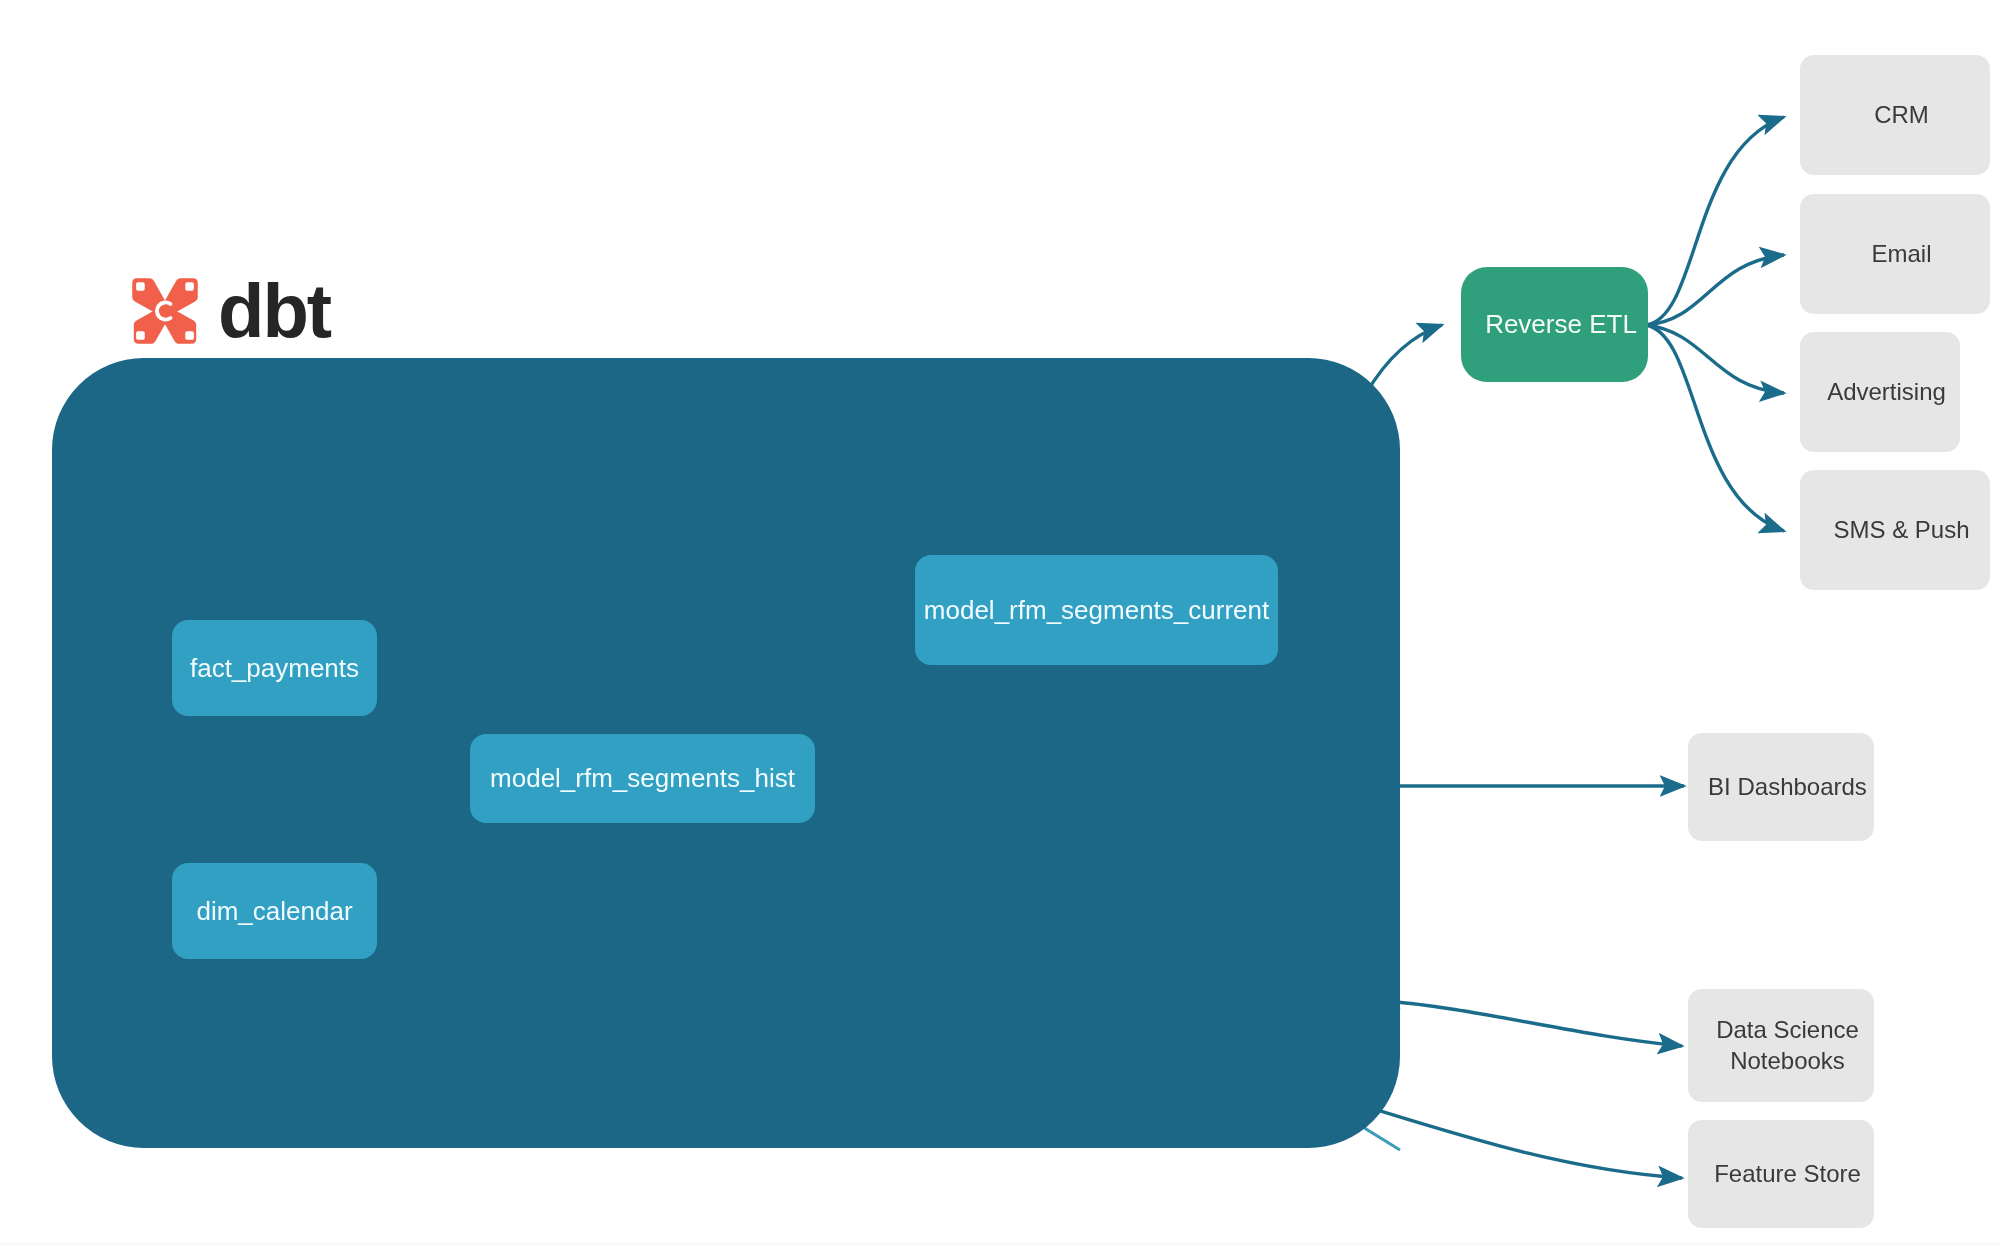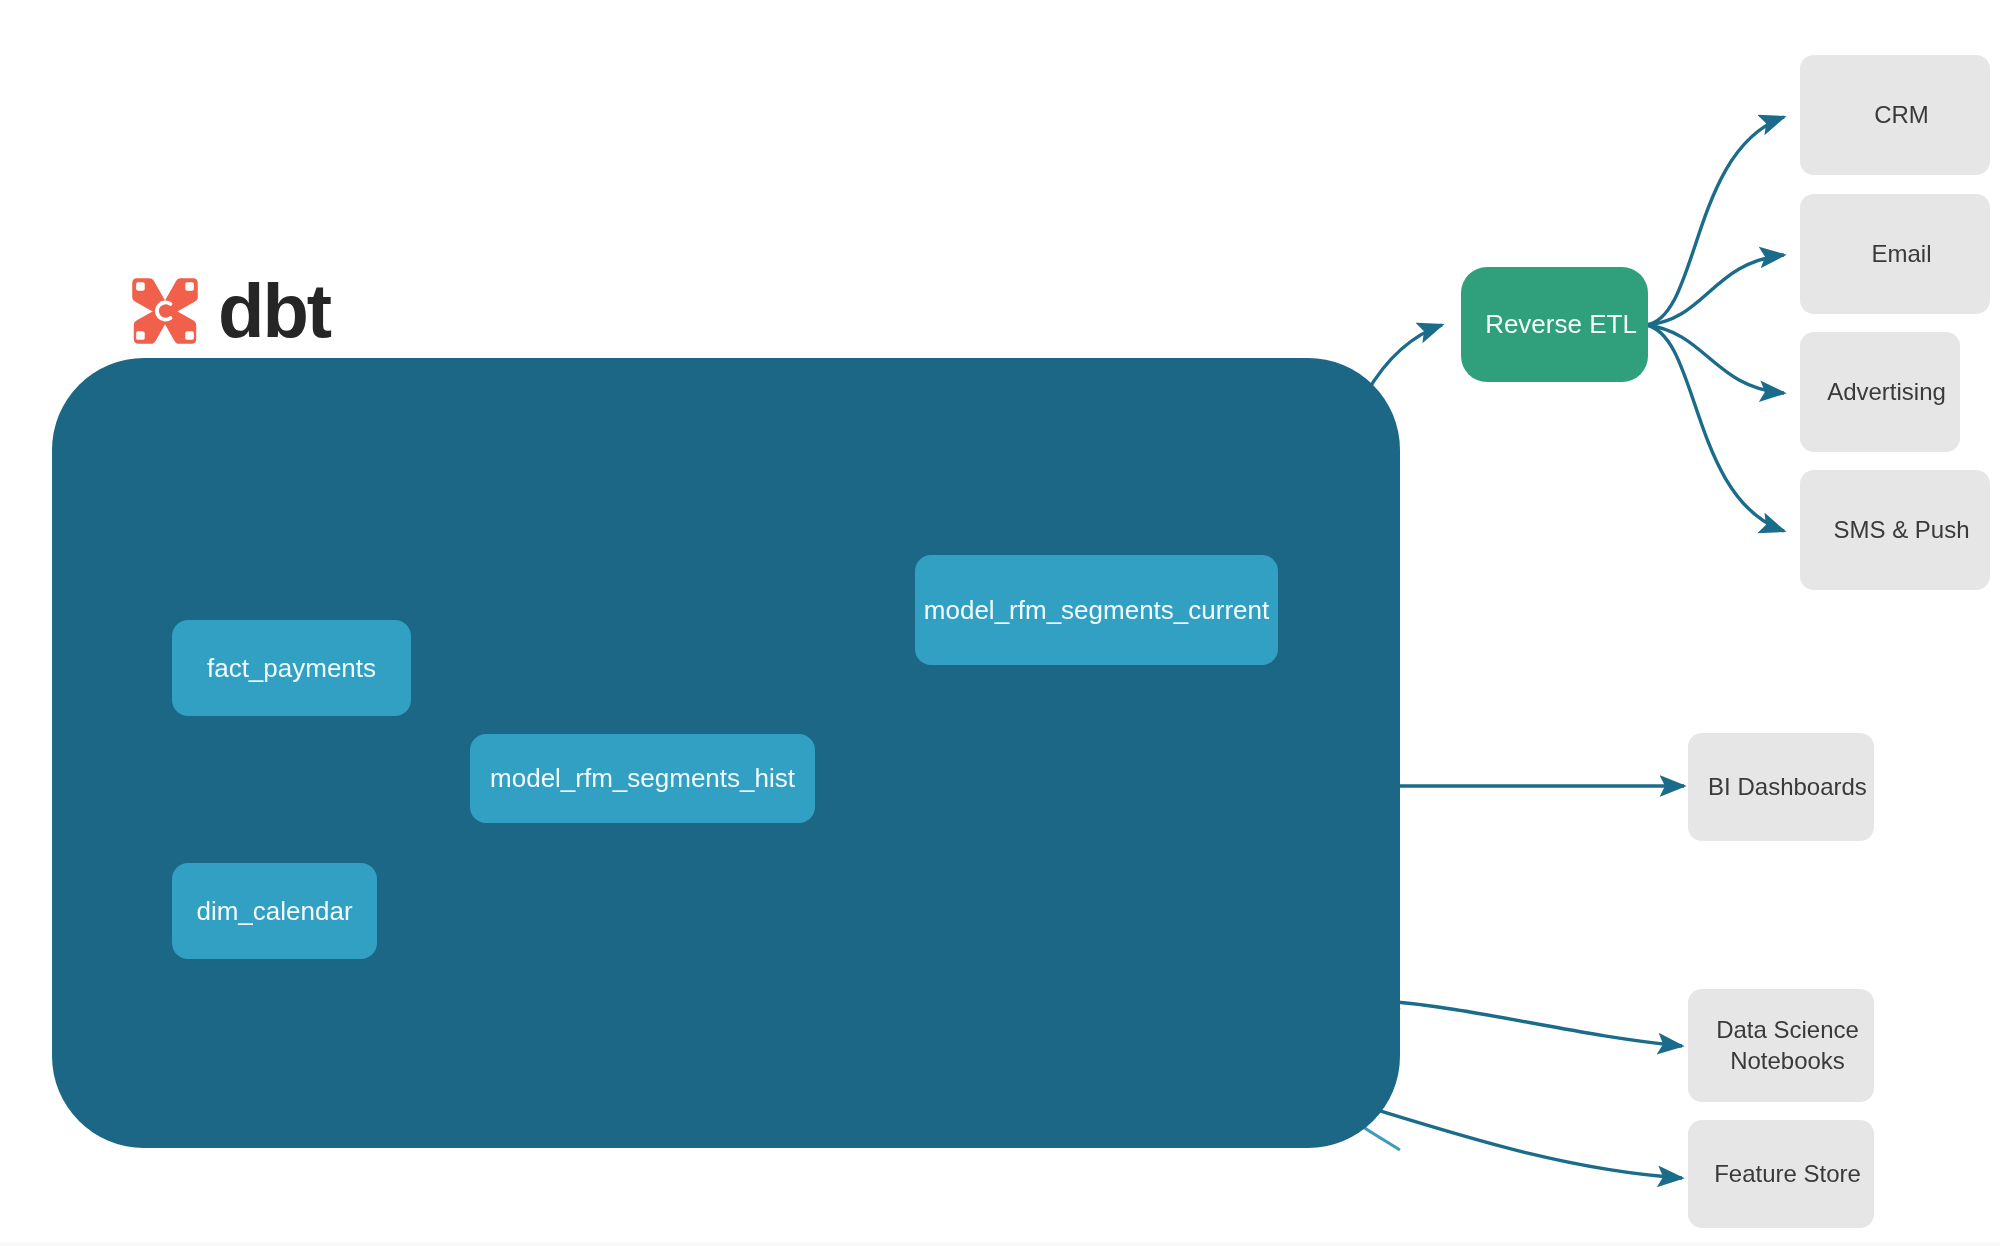--- a/index.html
+++ b/index.html
@@ -154,21 +154,21 @@
       <rect x="76" y="13" width="11" height="11" rx="2.5" fill="#ffffff"></rect>
       <rect x="13" y="76" width="11" height="11" rx="2.5" fill="#ffffff"></rect>
       <rect x="76" y="76" width="11" height="11" rx="2.5" fill="#ffffff"></rect>
       <path d="M57 41 A11 11 0 1 0 57 59" fill="none" stroke="#ffffff" stroke-width="5" stroke-linecap="round"></path>
     </svg>
     <div class="brand-word">dbt</div>
   </div>
 
   <div class="project-container"></div>
 
-  <div class="node node-model" style="left:172px; top:620px; width:239px; height:96px;">
+  <div class="node node-model" style="left:172px; top:620px; width:205px; height:96px;">
     <span>fact_payments</span>
   </div>
 
   <div class="node node-model" style="left:172px; top:863px; width:205px; height:96px;">
     <span>dim_calendar</span>
   </div>
 
   <div class="node node-model" style="left:470px; top:734px; width:345px; height:89px;">
     <span>model_rfm_segments_hist</span>
   </div>

